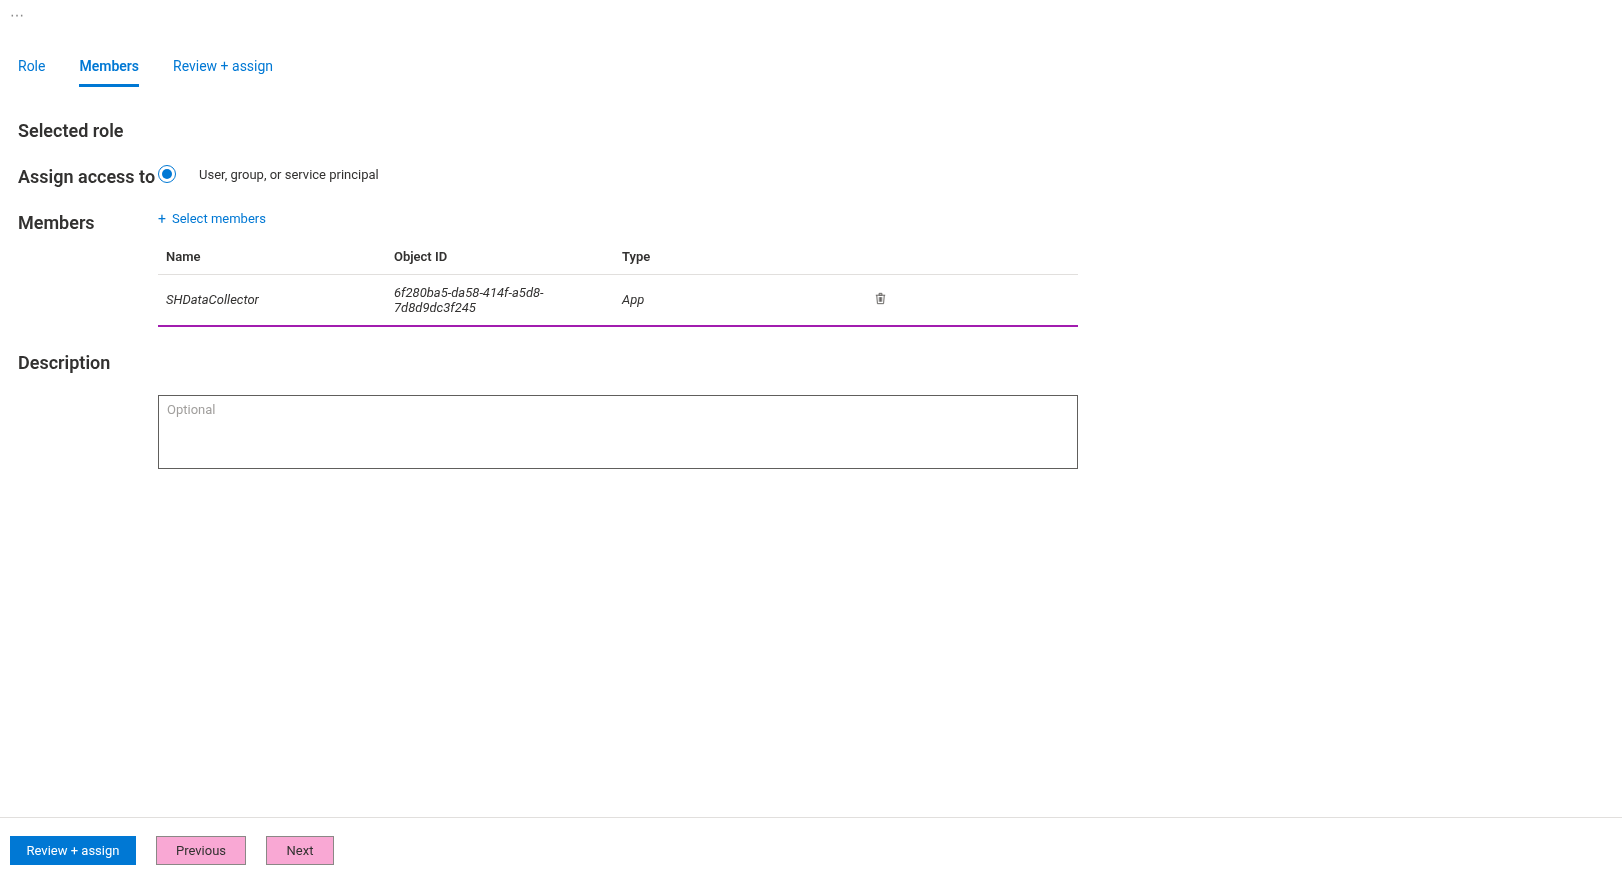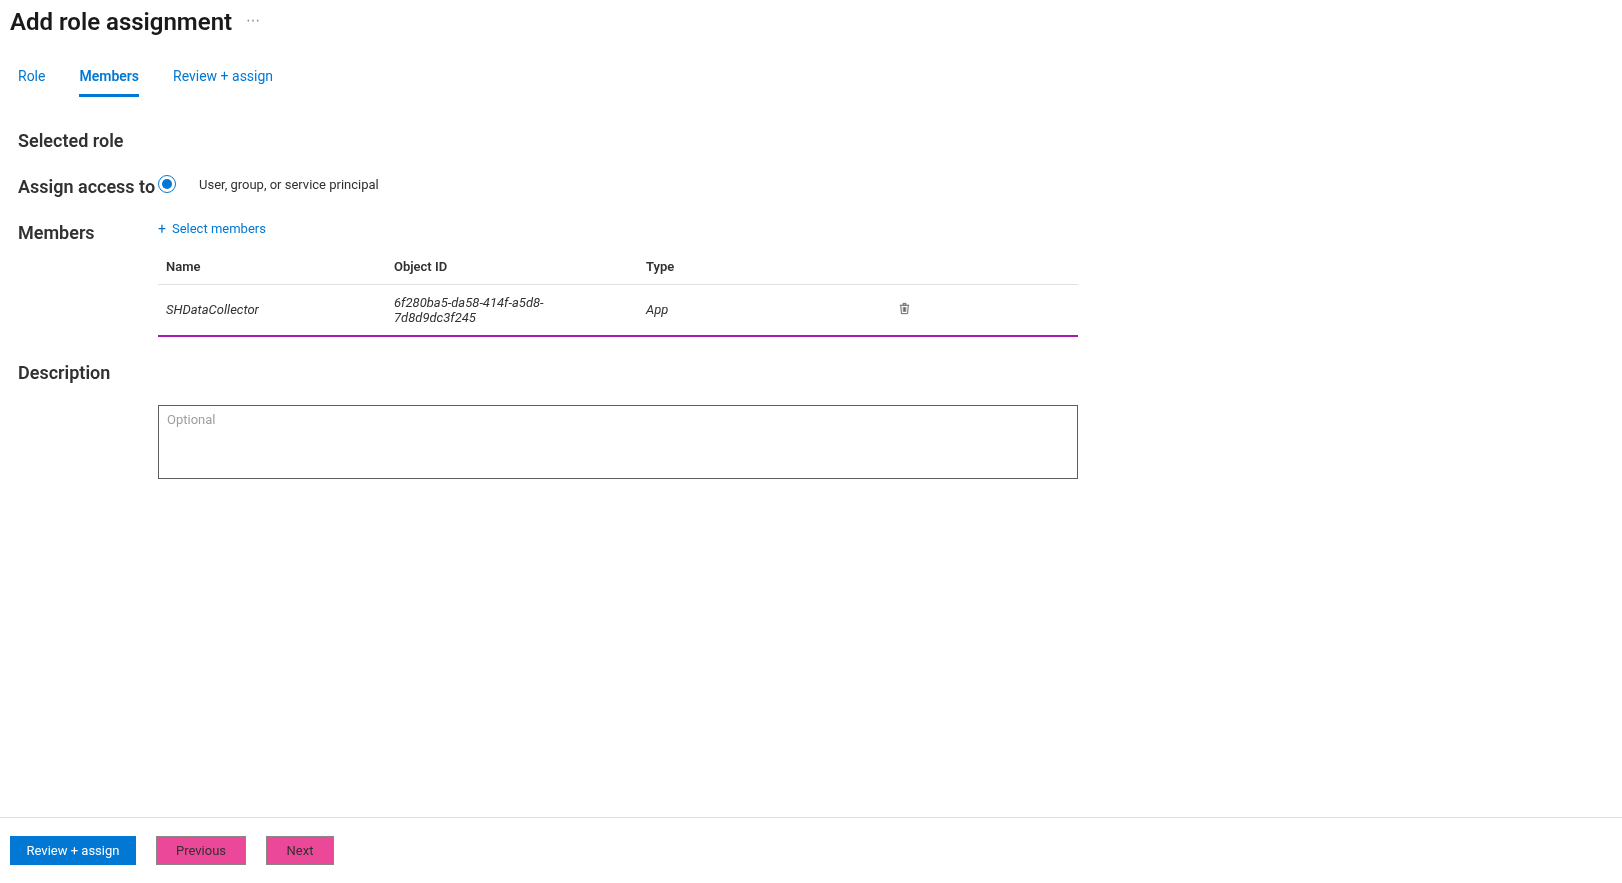--- a/index.html
+++ b/index.html
@@ -104,21 +104,21 @@
   .thead-row {
     border-bottom: 1px solid #e1dfdd;
     font-weight: 600;
   }
   .tbody-row {
     border-bottom: 2px solid #a21caf;
     font-style: italic;
   }
   .col-name { width: 228px; }
   .col-obj { width: 228px; }
-  .col-type { width: 228px; margin-left: 24px; }
+  .col-type { width: 228px; }
   .col-act { width: 60px; text-align: center; }
   .delete-icon {
     cursor: pointer;
     color: #605e5c;
     display: inline-flex;
     align-items: center;
     justify-content: center;
   }
   .delete-icon svg { width: 15px; height: 15px; }
   .desc-textarea {
@@ -141,41 +141,40 @@
     display: flex;
     gap: 20px;
     align-items: center;
     background: #ffffff;
   }
   .btn {
     min-width: 90px;
     padding: 6px 14px;
     font-size: 13px;
     border: 1px solid #8a8886;
-    background: #ec4899;
+    background: #f9a8d4;
     color: #323130;
     cursor: pointer;
     font-family: inherit;
     text-align: center;
   }
   .btn.primary {
     background: #0078d4;
     border-color: #0078d4;
     color: #ffffff;
     min-width: 126px;
   }
   .btn.small { min-width: 68px; }
 </style>
 </head>
 <body>
 
 <div class="page">
 
   <div class="header-row">
-    <div class="page-title">Add role assignment</div>
     <div class="ellipsis-icon">⋯</div>
   </div>
 
   <div class="tabs">
     <div class="tab">Role</div>
     <div class="tab active">Members</div>
     <div class="tab">Review + assign</div>
   </div>
 
   <div class="form-area">

